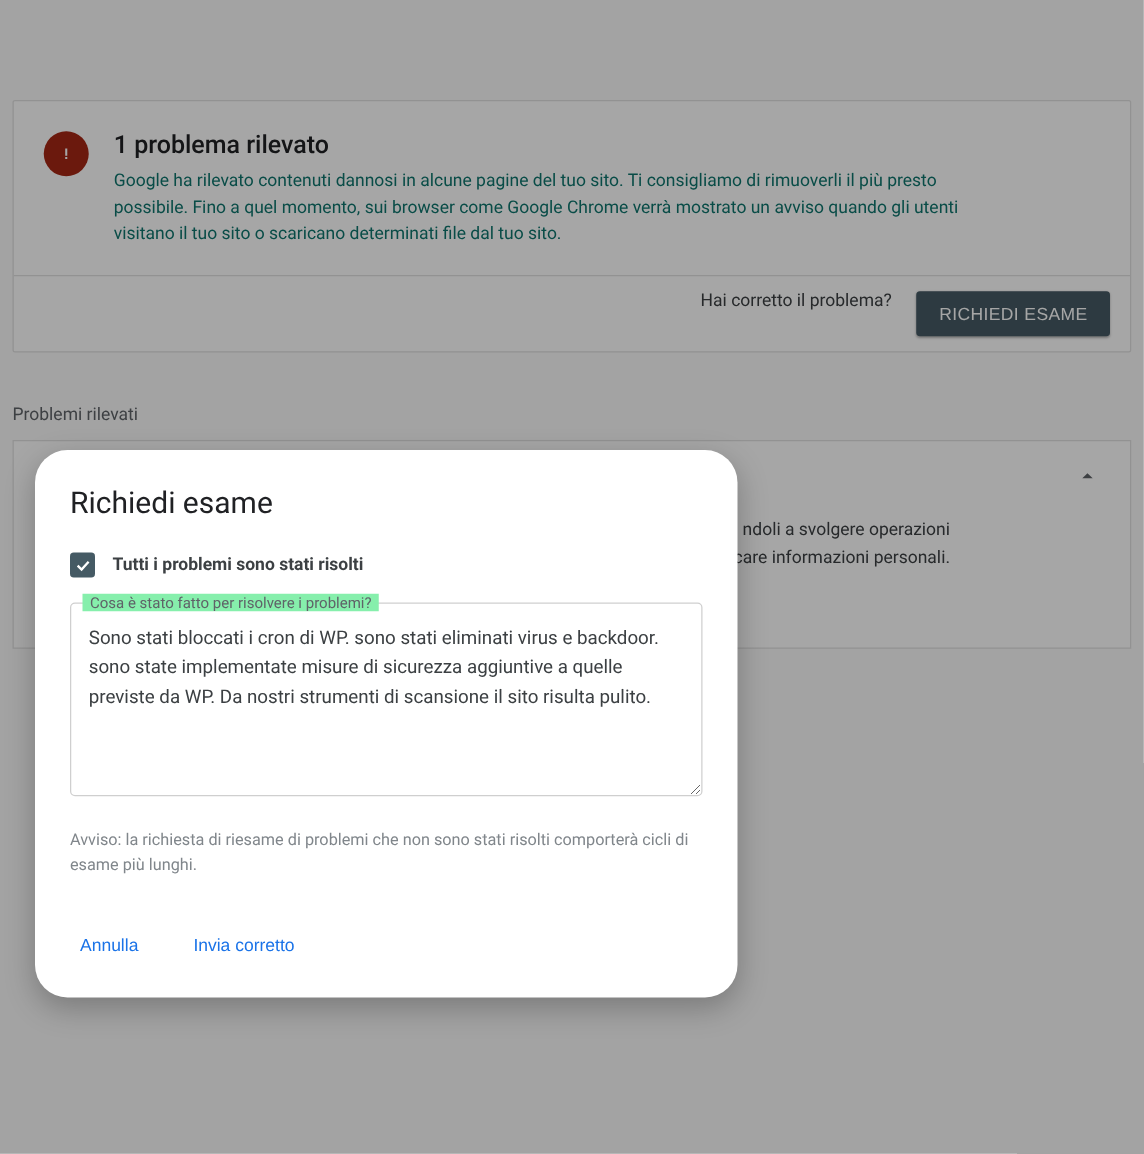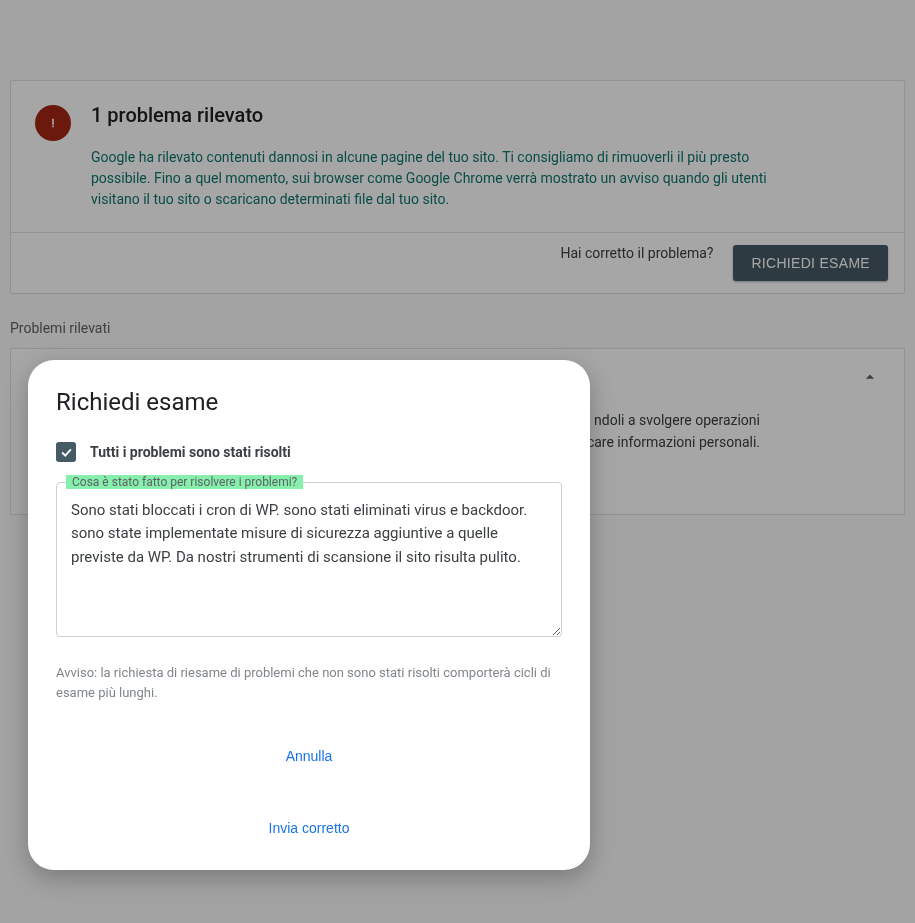--- a/index.html
+++ b/index.html
@@ -52,21 +52,21 @@
       height: 20px;
       fill: #fff;
     }
     .alert-text {
       max-width: 680px;
     }
     .alert-title {
       font-size: 20px;
       font-weight: 500;
       color: #202124;
-      margin-bottom: 20px;
+      margin-bottom: 8px;
     }
     .alert-desc {
       font-size: 14px;
       color: #0f766e;
       line-height: 1.5;
     }
     .alert-footer {
       border-top: 1px solid #e0e0e0;
       padding: 12px 16px;
       display: flex;
@@ -85,21 +85,21 @@
       font-size: 14px;
       font-weight: 500;
       letter-spacing: 0.3px;
       border-radius: 3px;
       cursor: pointer;
       box-shadow: 0 1px 2px rgba(0,0,0,0.3);
     }
     .section-label {
       font-size: 14px;
       color: #5f6368;
-      margin: 26px 10px 12px;
+      margin: 42px 10px 12px;
     }
     .expand-card {
       margin: 0 10px;
       background: #fff;
       border: 1px solid #e0e0e0;
     }
     .expand-header {
       padding: 18px 24px;
       display: flex;
       justify-content: flex-end;
@@ -189,22 +189,21 @@
       resize: both;
     }
     .modal-notice {
       font-size: 13px;
       color: #80868b;
       line-height: 1.5;
       margin-bottom: 40px;
     }
     .modal-actions {
       display: flex;
-      gap: 44px;
-      flex-direction: column;
+      gap: 28px;
     }
     .btn-text {
       background: none;
       border: none;
       color: #1a73e8;
       font-size: 14px;
       font-weight: 500;
       cursor: pointer;
       padding: 6px 8px;
     }

